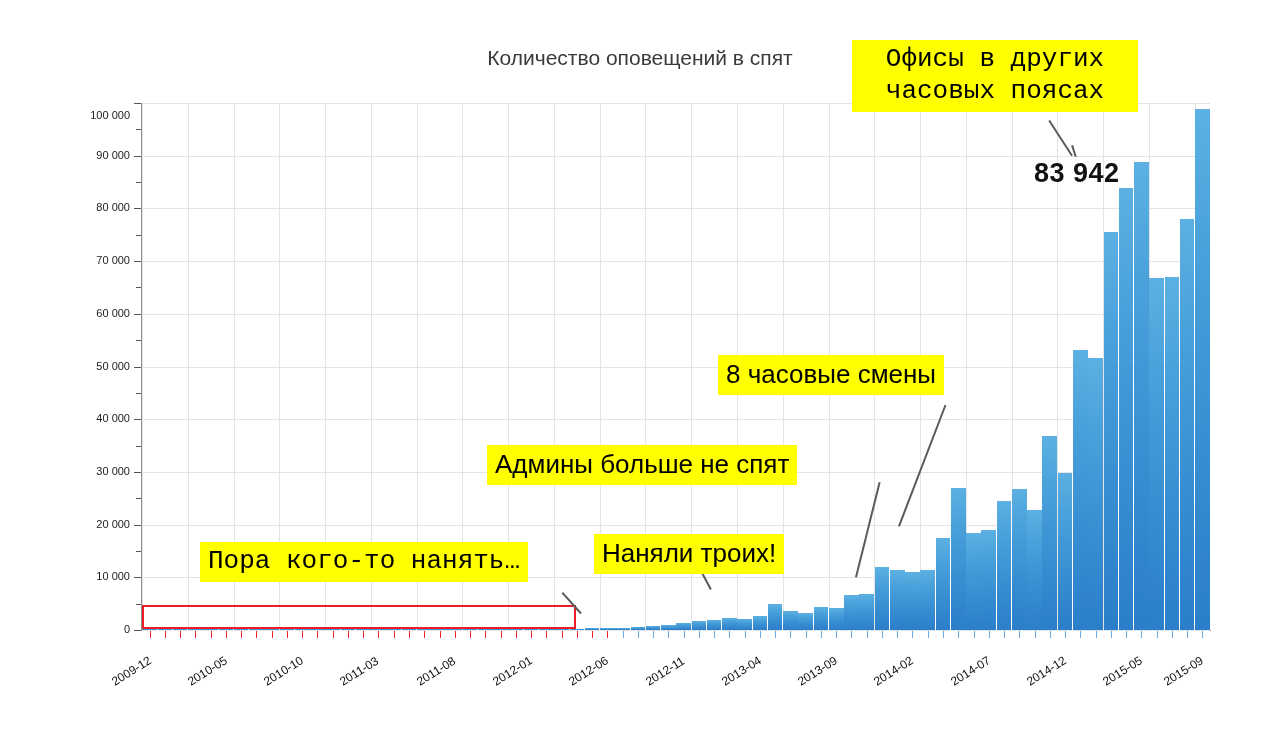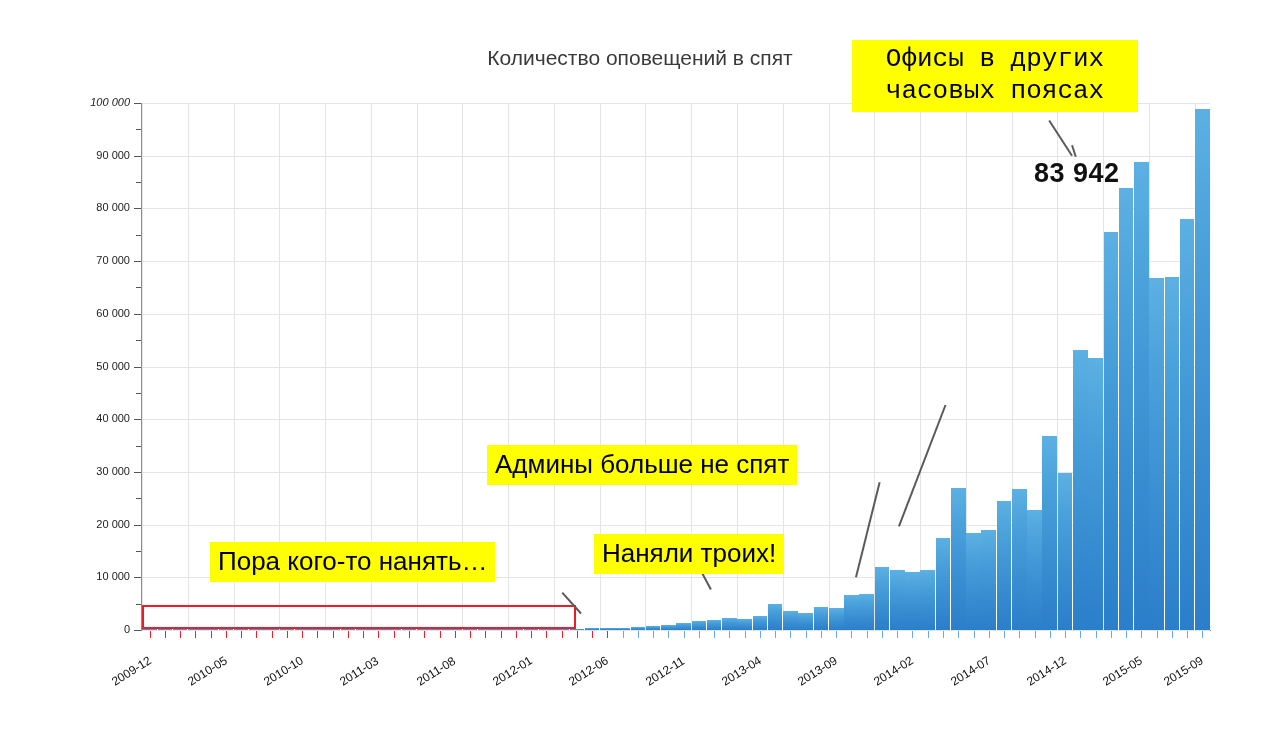--- a/index.html
+++ b/index.html
@@ -98,21 +98,21 @@
       <div class="ylabel" style="top: 630px;">0</div>
       <div class="ylabel" style="top: 577.3px;">10 000</div>
       <div class="ylabel" style="top: 524.6px;">20 000</div>
       <div class="ylabel" style="top: 471.9px;">30 000</div>
       <div class="ylabel" style="top: 419.2px;">40 000</div>
       <div class="ylabel" style="top: 366.5px;">50 000</div>
       <div class="ylabel" style="top: 313.8px;">60 000</div>
       <div class="ylabel" style="top: 261.1px;">70 000</div>
       <div class="ylabel" style="top: 208.4px;">80 000</div>
       <div class="ylabel" style="top: 155.7px;">90 000</div>
-      <div class="ylabel" style="top: 103px; font-style: italic;">100 000</div>
+      <div class="ylabel" style="top: 116px;">100 000</div>
     </div>
   <div id="yticks">
       <div class="ytick" style="top: 630px;"></div>
       <div class="ytick minor" style="top: 603.65px;"></div>
       <div class="ytick" style="top: 577.3px;"></div>
       <div class="ytick minor" style="top: 550.95px;"></div>
       <div class="ytick" style="top: 524.6px;"></div>
       <div class="ytick minor" style="top: 498.25px;"></div>
       <div class="ytick" style="top: 471.9px;"></div>
       <div class="ytick minor" style="top: 445.55px;"></div>
@@ -345,20 +345,21 @@
   <div class="leader" style="left:1050px;top:120px;width:42px;transform:rotate(57deg);"></div>
   <div class="leader" style="left:1073px;top:145px;width:12px;transform:rotate(72deg);"></div>
 
   <div class="callout two-line" style="left:852px;top:40px;width:270px;font-family:Liberation Mono, monospace;">
     <span>Офисы в других</span><br>
     <span>часовых поясах</span>
   </div>
 
   <div class="value-label" style="left:1034px;top:158px;">83 942</div>
 
+  <div class="callout" style="left:718px;top:355px;">8 часовые смены</div>
 
   <div class="callout" style="left:594px;top:534px;">Наняли троих!</div>
 
   <div class="callout" style="left:487px;top:445px;">Админы больше не спят</div>
 
-  <div class="callout" style="left:210px;top:542px;">Пора кого-то нанять…</div>
+  <div class="callout" style="left:200px;top:542px;font-family:Liberation Mono, monospace;">Пора кого-то нанять…</div>
 
 </div>
 
 </body></html>

